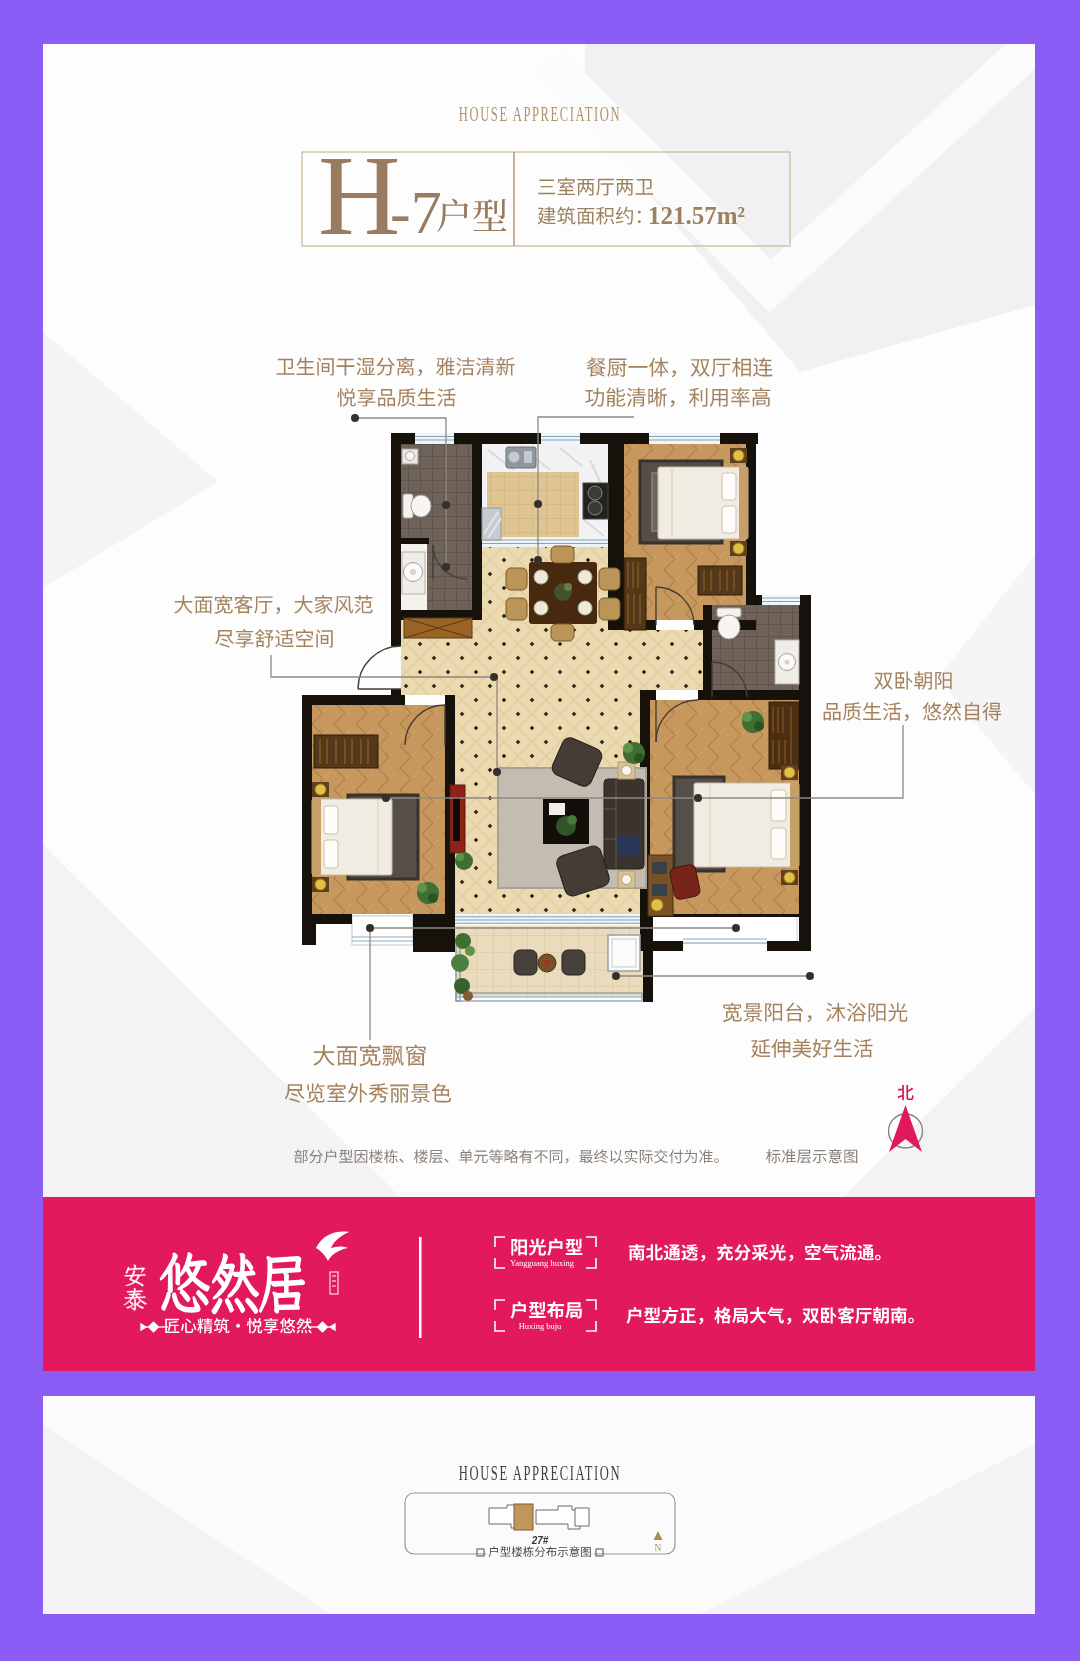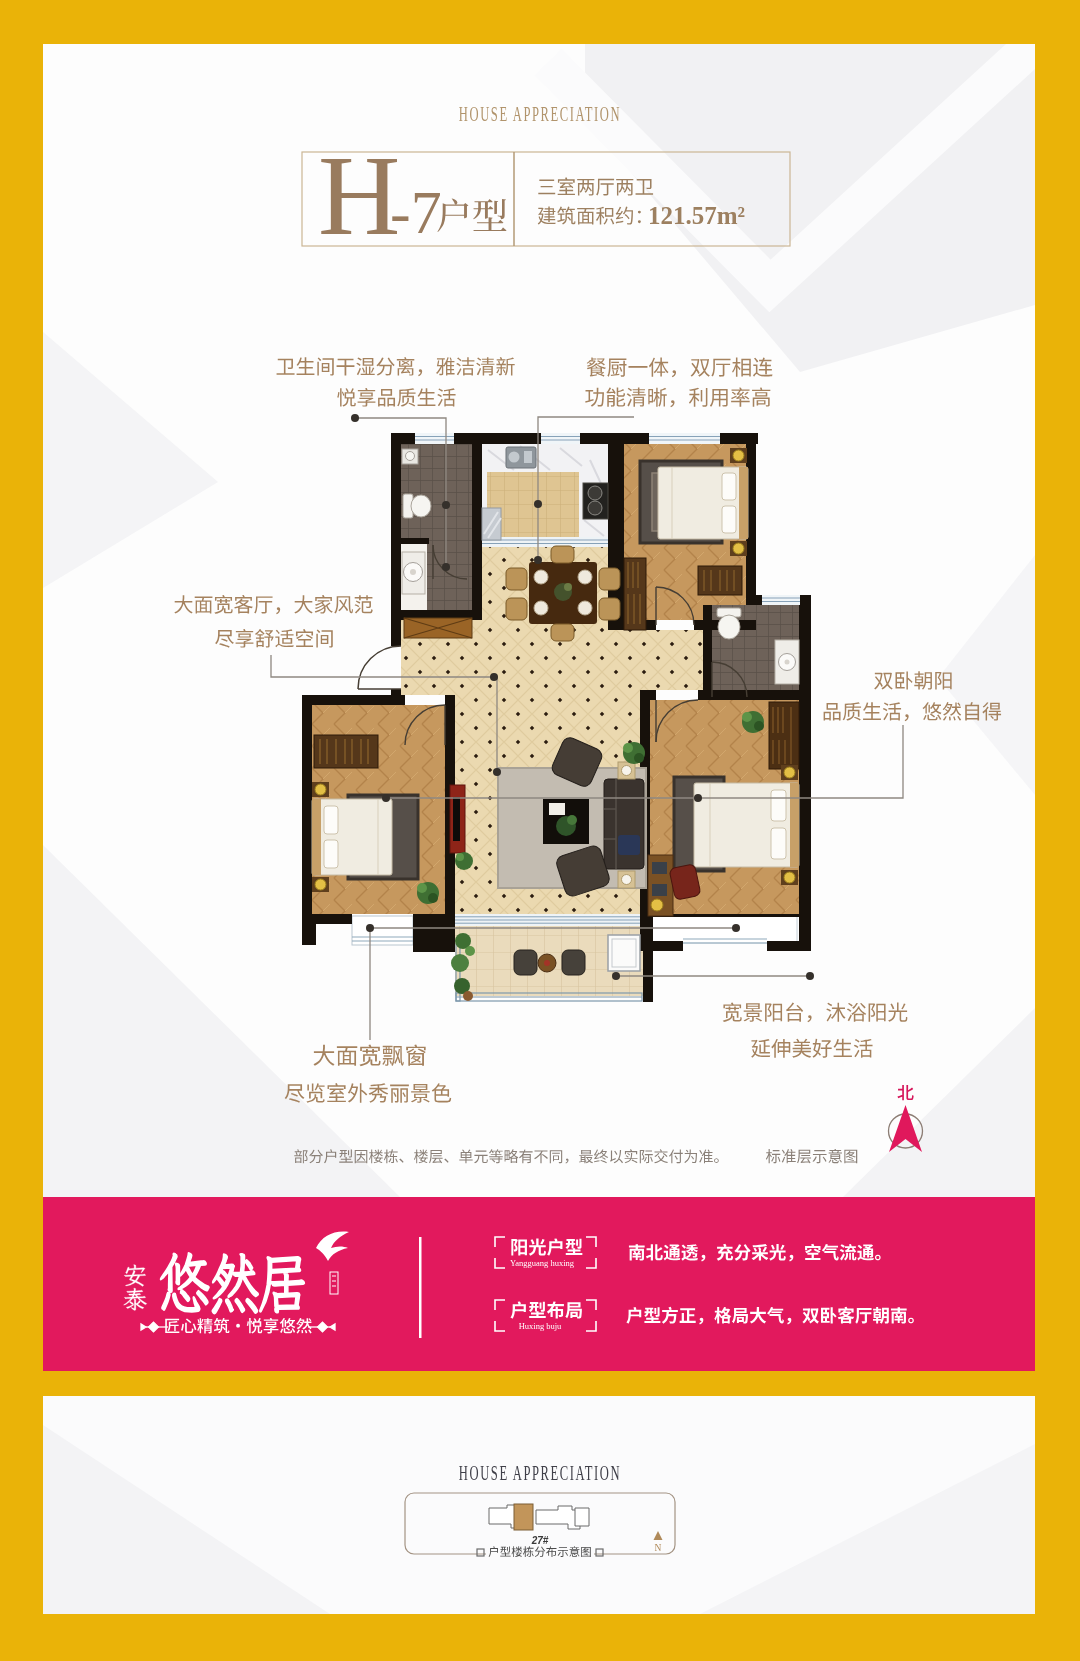--- a/index.html
+++ b/index.html
@@ -1,17 +1,17 @@
 <!DOCTYPE html>
 <html lang="zh"><head>
 <meta charset="utf-8">
 <title>H-7</title>
 <style>
 html,body{margin:0;padding:0;background:#06417f;}
-#page{position:relative;width:1080px;height:1661px;background:#eab308;overflow:hidden;font-family:"Liberation Sans",sans-serif;}
+#page{position:relative;width:1080px;height:1661px;background:#8b5cf6;overflow:hidden;font-family:"Liberation Sans",sans-serif;}
 svg{display:block;}
 </style>
 </head>
 <body>
 <div id="page">
 <svg width="1080" height="1661" viewBox="0 0 1080 1661" xmlns="http://www.w3.org/2000/svg">
 <defs>
 <pattern id="ptile" width="28" height="28" patternUnits="userSpaceOnUse">
 <rect width="28" height="28" fill="#ebd9b0"></rect>
 <path d="M0,14 L14,0 M14,28 L28,14 M0,14 L14,28 M14,0 L28,14" stroke="#dfcb9e" stroke-width="1.2" fill="none"></path>

